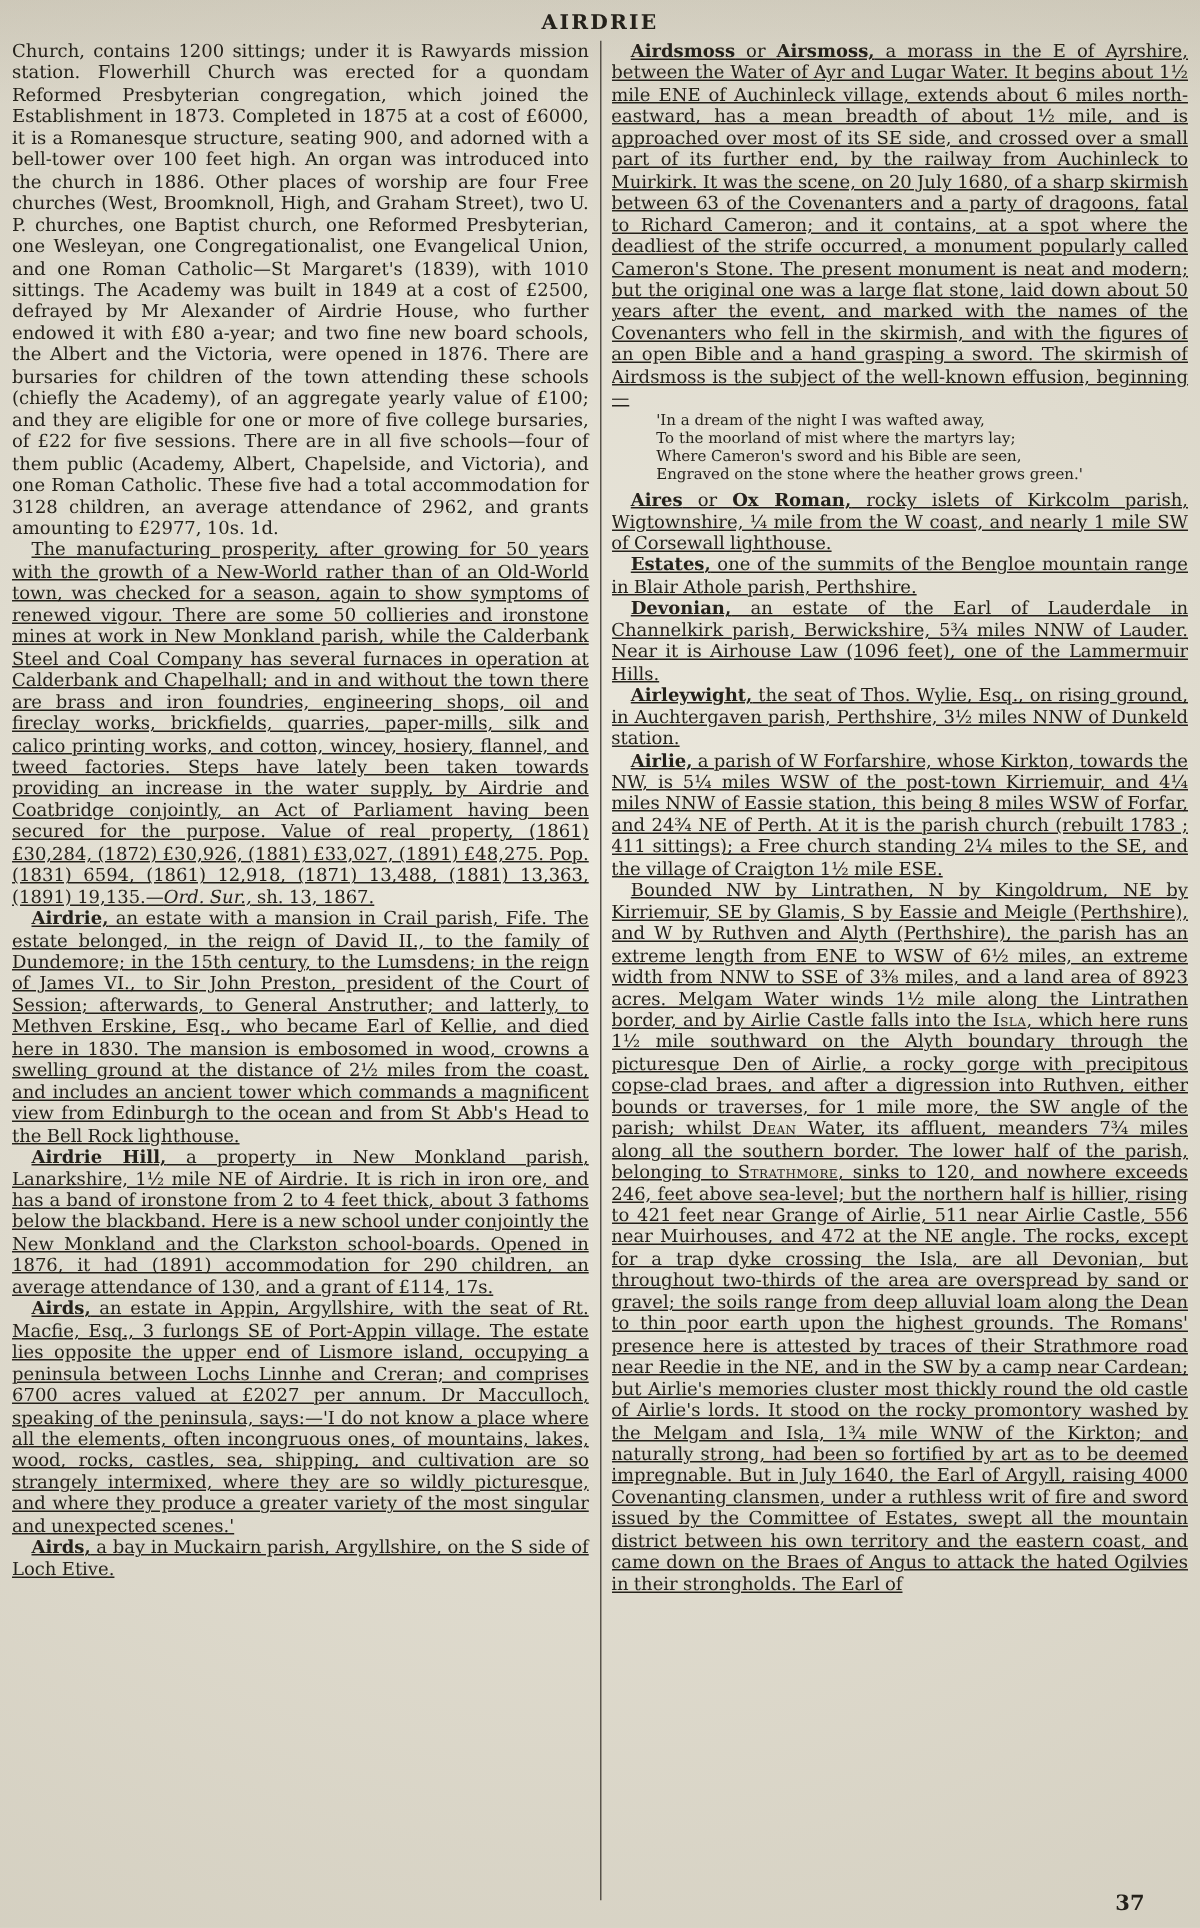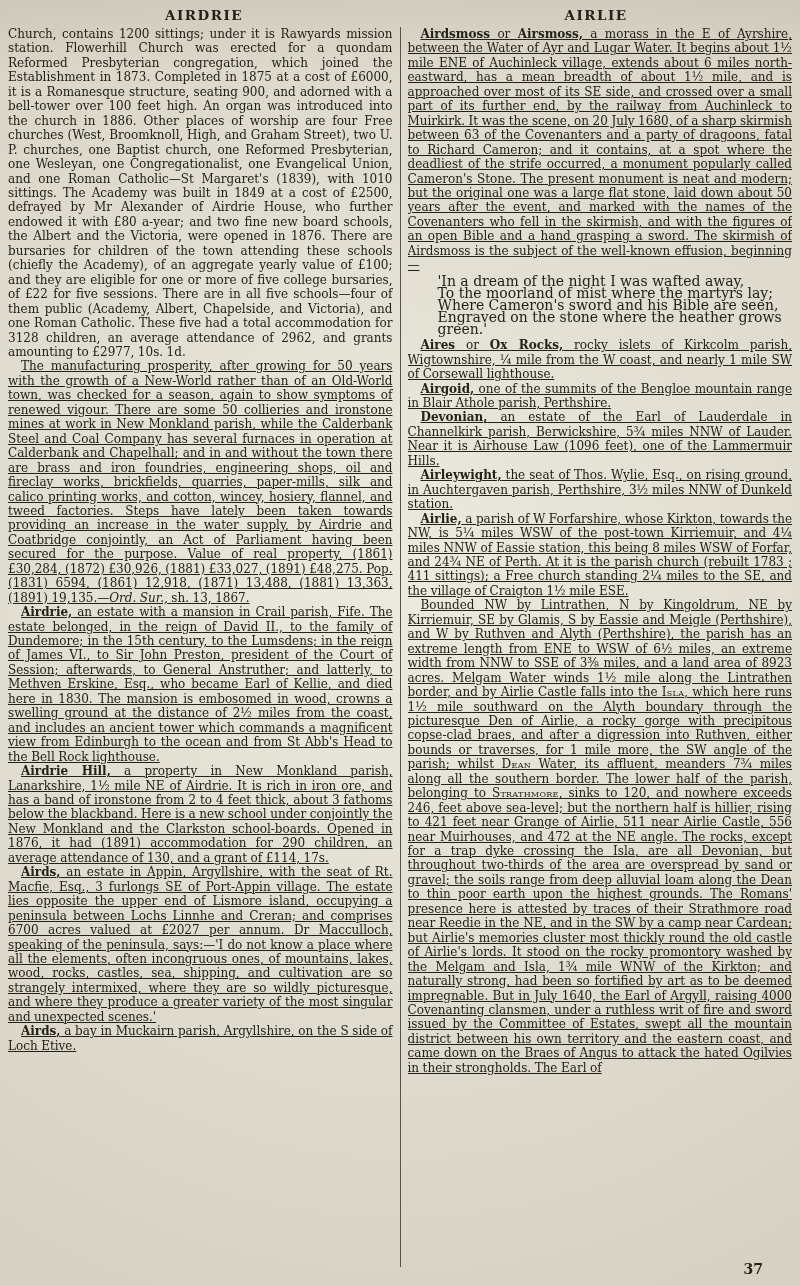--- a/index.html
+++ b/index.html
@@ -40,58 +40,57 @@
     text-align: justify;
     font-size: 12px;
     line-height: 14.45px;
     word-spacing: -0.3px;
     hyphens: auto;
     -webkit-hyphens: auto;
   }
   .para.ind { text-indent: 13px; text-decoration: underline; }
   .verse {
     margin: 2px 0 3px 30px;
-    font-size: 14px;
+    font-size: 10px;
     line-height: 12.1px;
     text-align: left;
   }
   .b { font-weight: 700; }
   .i { font-style: italic; }
   .sc { font-variant: small-caps; letter-spacing: .3px; }
   .page-number {
     position: absolute;
     right: 37px;
     bottom: 8px;
     font-size: 14px;
     font-weight: 700;
   }
 </style>
 </head>
 <body>
 
 <div class="page">
   <div class="headers">
     <div class="col-header">AIRDRIE</div>
-    <div class="col-header">AIRLIE</div>
   </div>
   <div class="columns">
     <div class="column">
         <p class="para"><span>Church, contains 1200 sittings; under it is Rawyards mission station. Flowerhill Church was erected for a quondam Reformed Presbyterian congregation, which joined the Establishment in 1873. Completed in 1875 at a cost of £6000, it is a Romanesque structure, seating 900, and adorned with a bell-tower over 100 feet high. An organ was introduced into the church in 1886. Other places of worship are four Free churches (West, Broomknoll, High, and Graham Street), two U. P. churches, one Baptist church, one Reformed Presbyterian, one Wesleyan, one Congregationalist, one Evangelical Union, and one Roman Catholic—St Margaret's (1839), with 1010 sittings. The Academy was built in 1849 at a cost of £2500, defrayed by Mr Alexander of Airdrie House, who further endowed it with £80 a-year; and two fine new board schools, the Albert and the Victoria, were opened in 1876. There are bursaries for children of the town attending these schools (chiefly the Academy), of an aggregate yearly value of £100; and they are eligible for one or more of five college bursaries, of £22 for five sessions. There are in all five schools—four of them public (Academy, Albert, Chapelside, and Victoria), and one Roman Catholic. These five had a total accommodation for 3128 children, an average attendance of 2962, and grants amounting to £2977, 10s. 1d.</span></p>
         <p class="para ind"><span>The manufacturing prosperity, after growing for 50 years with the growth of a New-World rather than of an Old-World town, was checked for a season, again to show symptoms of renewed vigour. There are some 50 collieries and ironstone mines at work in New Monkland parish, while the Calderbank Steel and Coal Company has several furnaces in operation at Calderbank and Chapelhall; and in and without the town there are brass and iron foundries, engineering shops, oil and fireclay works, brickfields, quarries, paper-mills, silk and calico printing works, and cotton, wincey, hosiery, flannel, and tweed factories. Steps have lately been taken towards providing an increase in the water supply, by Airdrie and Coatbridge conjointly, an Act of Parliament having been secured for the purpose. Value of real property, (1861) £30,284, (1872) £30,926, (1881) £33,027, (1891) £48,275. Pop. (1831) 6594, (1861) 12,918, (1871) 13,488, (1881) 13,363, (1891) 19,135.—</span><span class="i">Ord. Sur.,</span><span> sh. 13, 1867.</span></p>
         <p class="para ind"><span class="b">Airdrie,</span><span> an estate with a mansion in Crail parish, Fife. The estate belonged, in the reign of David II., to the family of Dundemore; in the 15th century, to the Lumsdens; in the reign of James VI., to Sir John Preston, president of the Court of Session; afterwards, to General Anstruther; and latterly, to Methven Erskine, Esq., who became Earl of Kellie, and died here in 1830. The mansion is embosomed in wood, crowns a swelling ground at the distance of 2½ miles from the coast, and includes an ancient tower which commands a magnificent view from Edinburgh to the ocean and from St Abb's Head to the Bell Rock lighthouse.</span></p>
         <p class="para ind"><span class="b">Airdrie Hill,</span><span> a property in New Monkland parish, Lanarkshire, 1½ mile NE of Airdrie. It is rich in iron ore, and has a band of ironstone from 2 to 4 feet thick, about 3 fathoms below the blackband. Here is a new school under conjointly the New Monkland and the Clarkston school-boards. Opened in 1876, it had (1891) accommodation for 290 children, an average attendance of 130, and a grant of £114, 17s.</span></p>
         <p class="para ind"><span class="b">Airds,</span><span> an estate in Appin, Argyllshire, with the seat of Rt. Macfie, Esq., 3 furlongs SE of Port-Appin village. The estate lies opposite the upper end of Lismore island, occupying a peninsula between Lochs Linnhe and Creran; and comprises 6700 acres valued at £2027 per annum. Dr Macculloch, speaking of the peninsula, says:—'I do not know a place where all the elements, often incongruous ones, of mountains, lakes, wood, rocks, castles, sea, shipping, and cultivation are so strangely intermixed, where they are so wildly picturesque, and where they produce a greater variety of the most singular and unexpected scenes.'</span></p>
         <p class="para ind"><span class="b">Airds,</span><span> a bay in Muckairn parish, Argyllshire, on the S side of Loch Etive.</span></p>
       </div>
     <div class="divider"></div>
     <div class="column">
         <p class="para ind"><span class="b">Airdsmoss</span><span> or </span><span class="b">Airsmoss,</span><span> a morass in the E of Ayrshire, between the Water of Ayr and Lugar Water. It begins about 1½ mile ENE of Auchinleck village, extends about 6 miles north-eastward, has a mean breadth of about 1½ mile, and is approached over most of its SE side, and crossed over a small part of its further end, by the railway from Auchinleck to Muirkirk. It was the scene, on 20 July 1680, of a sharp skirmish between 63 of the Covenanters and a party of dragoons, fatal to Richard Cameron; and it contains, at a spot where the deadliest of the strife occurred, a monument popularly called Cameron's Stone. The present monument is neat and modern; but the original one was a large flat stone, laid down about 50 years after the event, and marked with the names of the Covenanters who fell in the skirmish, and with the figures of an open Bible and a hand grasping a sword. The skirmish of Airdsmoss is the subject of the well-known effusion, beginning—</span></p>
         <p class="verse">'In a dream of the night I was wafted away,<br>To the moorland of mist where the martyrs lay;<br>Where Cameron's sword and his Bible are seen,<br>Engraved on the stone where the heather grows green.'</p>
-        <p class="para ind"><span class="b">Aires</span><span> or </span><span class="b">Ox Rocks,</span><span> rocky islets of Kirkcolm parish, Wigtownshire, ¼ mile from the W coast, and nearly 1 mile SW of Corsewall lighthouse.</span></p>
-        <p class="para ind"><span class="b">Airgoid,</span><span> one of the summits of the Bengloe mountain range in Blair Athole parish, Perthshire.</span></p>
+        <p class="para ind"><span class="b">Aires</span><span> or </span><span class="b">Ox Roman,</span><span> rocky islets of Kirkcolm parish, Wigtownshire, ¼ mile from the W coast, and nearly 1 mile SW of Corsewall lighthouse.</span></p>
+        <p class="para ind"><span class="b">Estates,</span><span> one of the summits of the Bengloe mountain range in Blair Athole parish, Perthshire.</span></p>
         <p class="para ind"><span class="b">Devonian,</span><span> an estate of the Earl of Lauderdale in Channelkirk parish, Berwickshire, 5¾ miles NNW of Lauder. Near it is Airhouse Law (1096 feet), one of the Lammermuir Hills.</span></p>
         <p class="para ind"><span class="b">Airleywight,</span><span> the seat of Thos. Wylie, Esq., on rising ground, in Auchtergaven parish, Perthshire, 3½ miles NNW of Dunkeld station.</span></p>
         <p class="para ind"><span class="b">Airlie,</span><span> a parish of W Forfarshire, whose Kirkton, towards the NW, is 5¼ miles WSW of the post-town Kirriemuir, and 4¼ miles NNW of Eassie station, this being 8 miles WSW of Forfar, and 24¾ NE of Perth. At it is the parish church (rebuilt 1783 ; 411 sittings); a Free church standing 2¼ miles to the SE, and the village of Craigton 1½ mile ESE.</span></p>
         <p class="para ind"><span>Bounded NW by Lintrathen, N by Kingoldrum, NE by Kirriemuir, SE by Glamis, S by Eassie and Meigle (Perthshire), and W by Ruthven and Alyth (Perthshire), the parish has an extreme length from ENE to WSW of 6½ miles, an extreme width from NNW to SSE of 3⅜ miles, and a land area of 8923 acres. Melgam Water winds 1½ mile along the Lintrathen border, and by Airlie Castle falls into the </span><span class="sc">Isla</span><span>, which here runs 1½ mile southward on the Alyth boundary through the picturesque Den of Airlie, a rocky gorge with precipitous copse-clad braes, and after a digression into Ruthven, either bounds or traverses, for 1 mile more, the SW angle of the parish; whilst </span><span class="sc">Dean</span><span> Water, its affluent, meanders 7¾ miles along all the southern border. The lower half of the parish, belonging to </span><span class="sc">Strathmore</span><span>, sinks to 120, and nowhere exceeds 246, feet above sea-level; but the northern half is hillier, rising to 421 feet near Grange of Airlie, 511 near Airlie Castle, 556 near Muirhouses, and 472 at the NE angle. The rocks, except for a trap dyke crossing the Isla, are all Devonian, but throughout two-thirds of the area are overspread by sand or gravel; the soils range from deep alluvial loam along the Dean to thin poor earth upon the highest grounds. The Romans' presence here is attested by traces of their Strathmore road near Reedie in the NE, and in the SW by a camp near Cardean; but Airlie's memories cluster most thickly round the old castle of Airlie's lords. It stood on the rocky promontory washed by the Melgam and Isla, 1¾ mile WNW of the Kirkton; and naturally strong, had been so fortified by art as to be deemed impregnable. But in July 1640, the Earl of Argyll, raising 4000 Covenanting clansmen, under a ruthless writ of fire and sword issued by the Committee of Estates, swept all the mountain district between his own territory and the eastern coast, and came down on the Braes of Angus to attack the hated Ogilvies in their strongholds. The Earl of</span></p>
       </div>
   </div>
   <div class="page-number">37</div>
 </div>
 
 </body></html>

